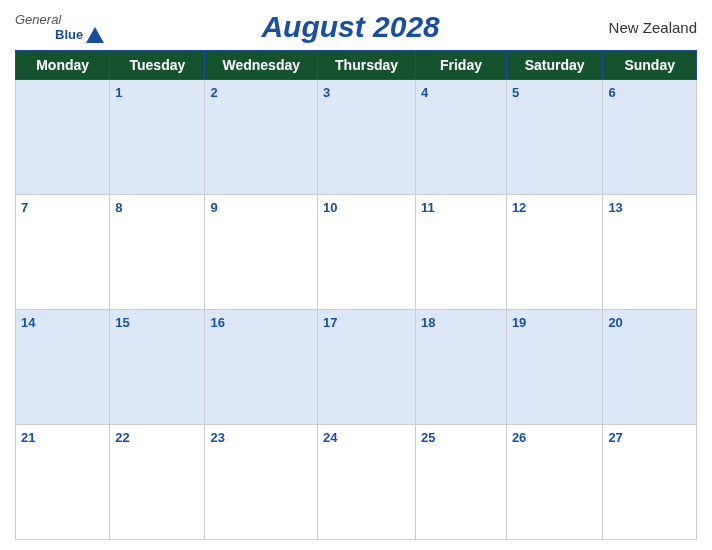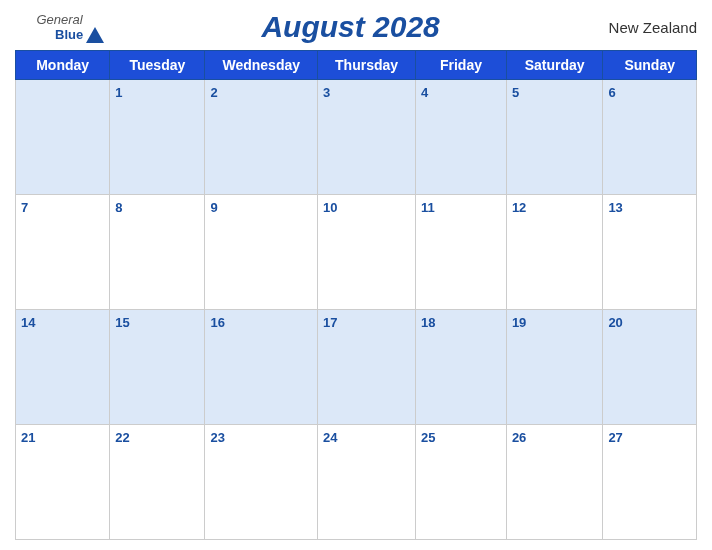--- a/index.html
+++ b/index.html
@@ -18,21 +18,21 @@
       width: 100%;
       display: flex;
       align-items: center;
       justify-content: space-between;
       margin-bottom: 6px;
     }
 
     .logo {
       display: flex;
       flex-direction: column;
-      align-items: center;
+      align-items: flex-start;
     }
 
     .logo-general {
       font-size: 13px;
       color: #555;
       font-style: italic;
     }
 
     .logo-blue {
       font-size: 13px;
@@ -69,21 +69,21 @@
       min-width: 100px;
     }
 
     .calendar {
       width: 100%;
       border-collapse: collapse;
       flex: 1;
     }
 
     .calendar th {
-      background-color: #1d4ed8;
+      background-color: #14532d;
       color: #fff;
       text-align: center;
       padding: 6px 17px;
       font-size: 14px;
       font-weight: bold;
       border: 1px solid #1a4fa0;
     }
 
     .calendar td {
       border: 1px solid #ccc;

